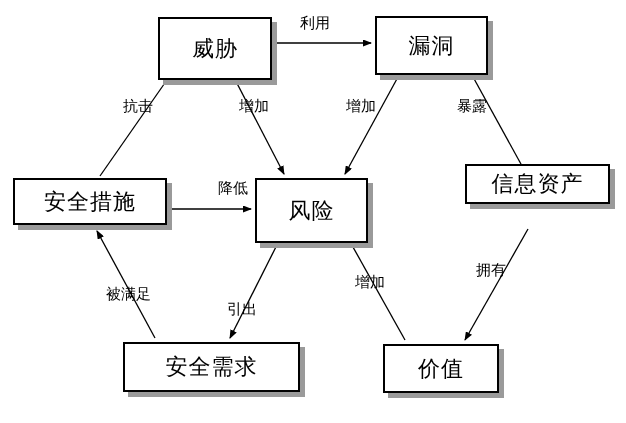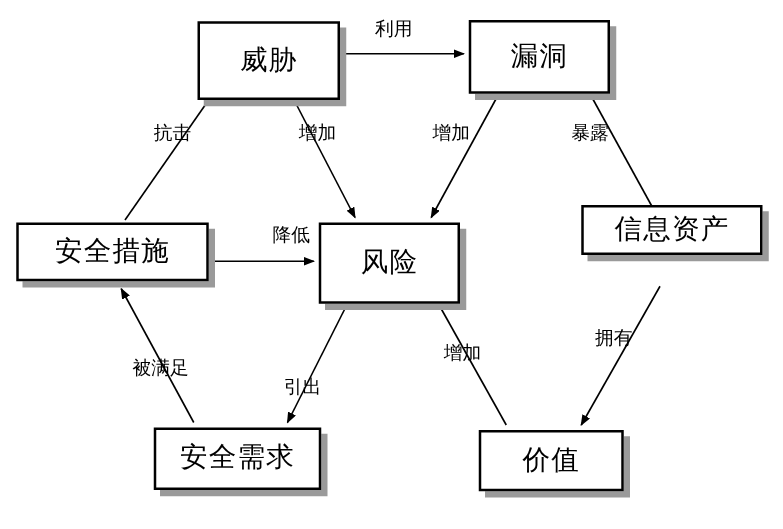--- a/index.html
+++ b/index.html
@@ -85,21 +85,21 @@
       </div>
       <div class="node" style="left: 13px; top: 178px; width: 154px; height: 47px;">
         <span class="node-label">安全措施</span>
       </div>
       <div class="node" style="left: 255px; top: 178px; width: 113px; height: 65px;">
         <span class="node-label">风险</span>
       </div>
       <div class="node" style="left: 465px; top: 164px; width: 145px; height: 40px;">
         <span class="node-label">信息资产</span>
       </div>
-      <div class="node" style="left: 123px; top: 342px; width: 134px; height: 50px;">
+      <div class="node" style="left: 123px; top: 342px; width: 177px; height: 50px;">
         <span class="node-label">安全需求</span>
       </div>
       <div class="node" style="left: 367px; top: 344px; width: 116px; height: 49px; margin-left: 16px;">
         <span class="node-label">价值</span>
       </div>
     </div>
   <div id="labels-group">
       <div class="edge-label" style="left: 300px; top: 16px;">利用</div>
       <div class="edge-label" style="left: 123px; top: 99px;">抗击</div>
       <div class="edge-label" style="left: 239px; top: 99px;">增加</div>

